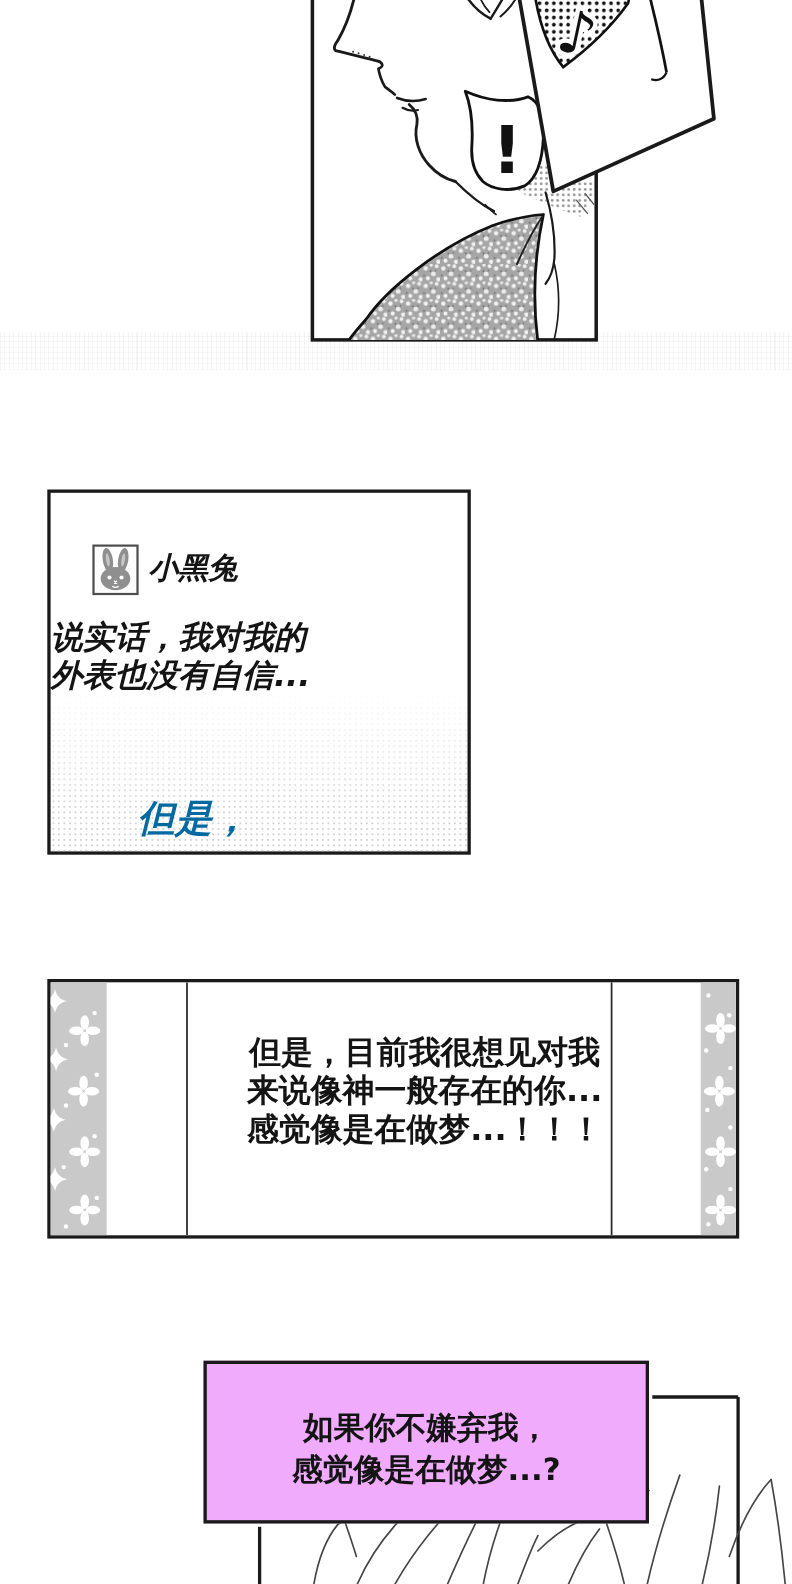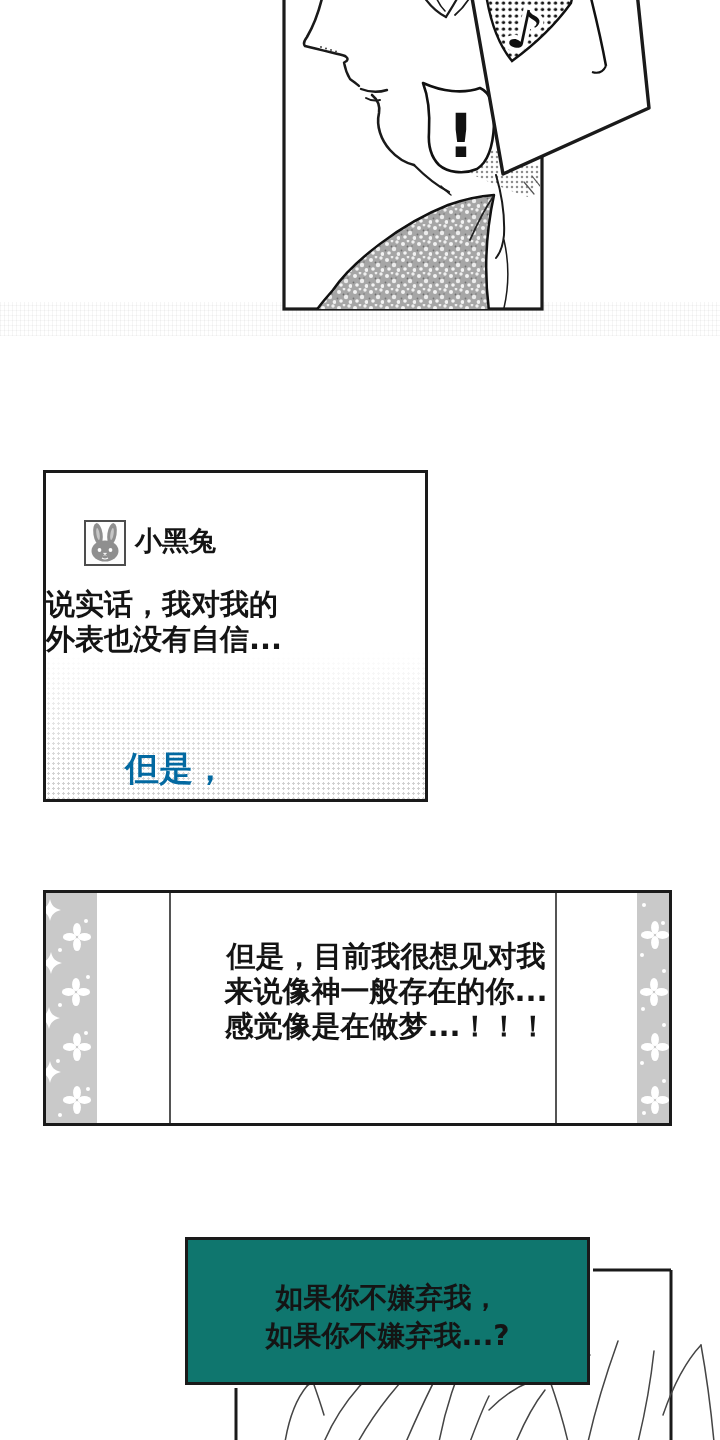--- a/index.html
+++ b/index.html
@@ -11,22 +11,22 @@
   .tone-band{
     position:absolute;left:0;top:302px;width:720px;height:34px;
     background-image:
       repeating-linear-gradient(90deg, rgba(0,0,0,.05) 0 1px, transparent 1px 4px),
       repeating-linear-gradient(0deg, rgba(0,0,0,.045) 0 1px, transparent 1px 5px);
     opacity:.8;
   }
   .p1-svg{position:absolute;left:0;top:0;}
   
   .panel2{
-    position:absolute;left:43px;top:470px;width:379px;height:326px;
-    border:3px solid #1a1a1a;background:#ffffff;
+    position:absolute;left:43px;top:445px;width:379px;height:326px;
+    border:3px solid #1a1a1a;background:#ffffff;font-style:italic;
   }
   .p2-fade{
     position:absolute;left:0;bottom:0;width:100%;height:148px;
     background-image:radial-gradient(circle,#cfcfcf 1px,rgba(0,0,0,0) 1.3px);
     background-size:5px 5px;
     -webkit-mask-image:linear-gradient(to bottom,transparent 0,rgba(0,0,0,.9) 78%,#000 100%);
     mask-image:linear-gradient(to bottom,transparent 0,rgba(0,0,0,.9) 78%,#000 100%);
   }
   .avatar{
     position:absolute;left:38px;top:47px;width:42px;height:46px;
@@ -50,21 +50,21 @@
   .p3-deco{position:absolute;left:0;top:0;}
   .p3-lines{
     position:absolute;left:124px;top:46px;width:386px;text-align:center;
     font-size:29px;line-height:35px;font-weight:700;color:#141414;white-space:nowrap;margin-left:23px;
   }
   
   .p5-svg{position:absolute;left:0;top:1260px;}
   
   .panel4{
     position:absolute;left:185px;top:1237px;width:399px;height:142px;
-    border:3px solid #1a1a1a;background:#0f766e;
+    border:3px solid #1a1a1a;background:#f0abfc;
   }
   .p4-lines{
     position:absolute;left:0;top:39px;width:100%;text-align:center;
     font-size:28px;line-height:38px;font-weight:700;color:#141414;white-space:nowrap;
   }
 </style>
 </head>
 <body>
 
 <div class="page">
@@ -257,17 +257,17 @@
       <path d="M588,182 C596,146 608,109 618,81"></path>
       <path d="M638,182 C646,149 651,119 654,91"></path>
       <path d="M663,155 C673,126 687,100 701,85"></path>
       <path d="M701,85 C707,118 711,150 714,182"></path>
     </g>
   </svg>
 
   <div class="panel4">
     <div class="p4-lines">
       <div>如果你不嫌弃我，</div>
-      <div>如果你不嫌弃我...?</div>
+      <div>感觉像是在做梦...?</div>
     </div>
   </div>
 
 </div>
 
 </body></html>

